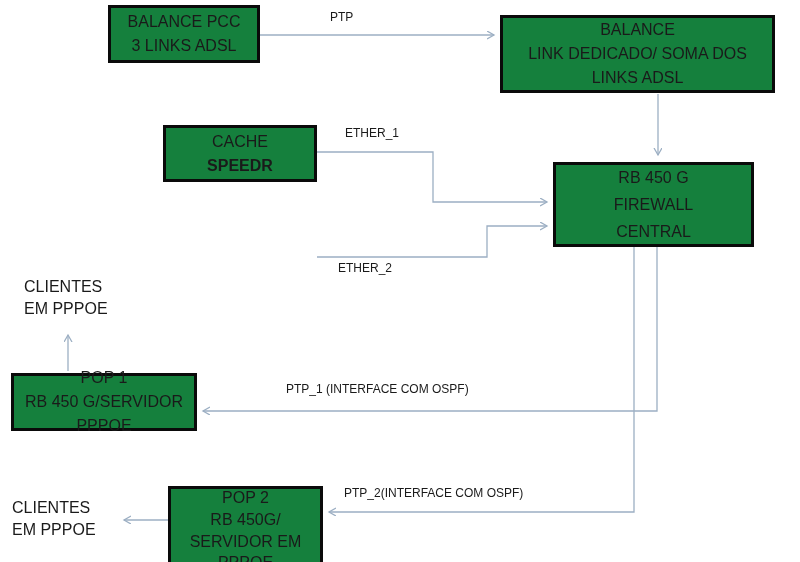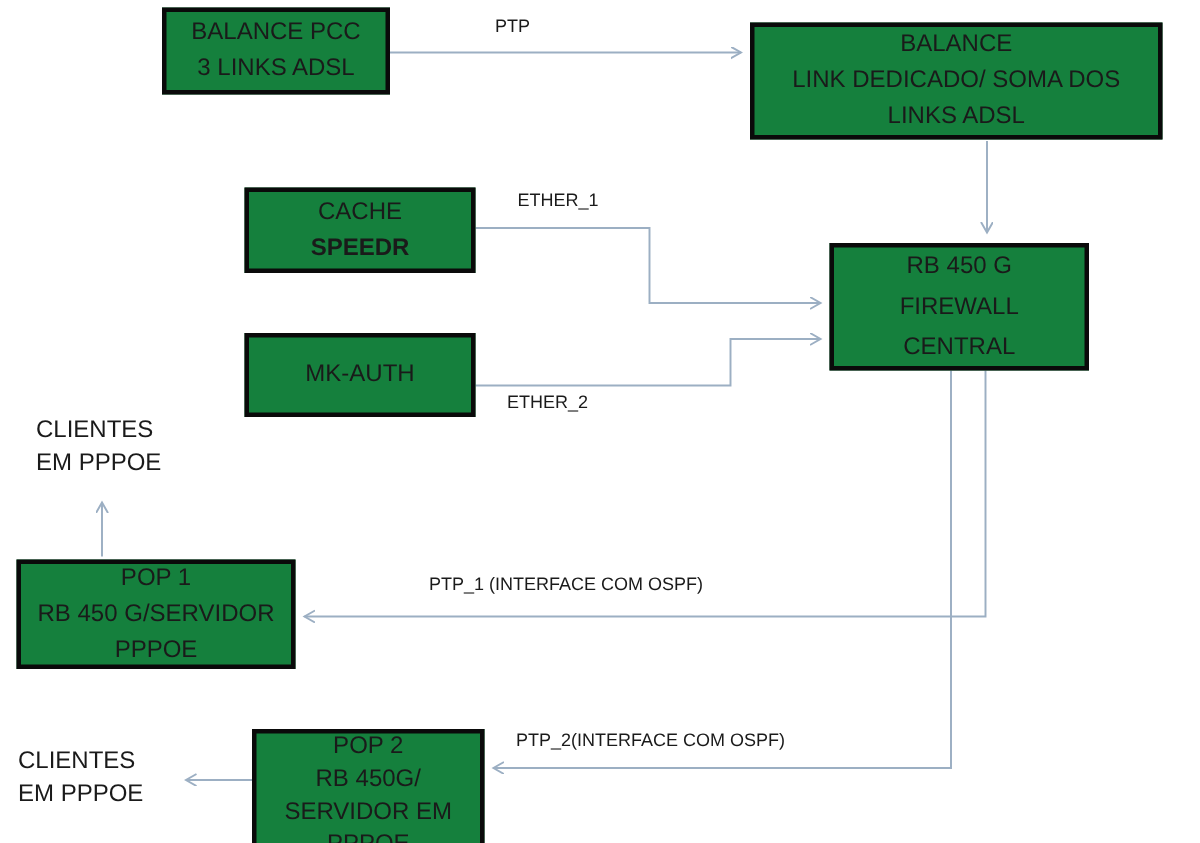--- a/index.html
+++ b/index.html
@@ -75,31 +75,28 @@
     <div class="ln">BALANCE</div>
     <div class="ln">LINK DEDICADO/ SOMA DOS</div>
     <div class="ln">LINKS ADSL</div>
   </div>
 
   <div class="box" style="left:163px; top:125px; width:154px; height:57px;">
     <div class="ln">CACHE</div>
     <div class="ln bold">SPEEDR</div>
   </div>
 
-  <div class="box" style="left:163px; top:222px; width:154px; height:56px;">
-    <div class="ln">MK-AUTH</div>
-  </div>
 
-  <div class="box" style="left:553px; top:162px; width:173px; height:85px; line-height:1.7;">
+  <div class="box" style="left:553px; top:162px; width:201px; height:85px; line-height:1.7;">
     <div class="ln">RB 450 G</div>
     <div class="ln">FIREWALL</div>
     <div class="ln">CENTRAL</div>
   </div>
 
-  <div class="box" style="left:11px; top:373px; width:186px; height:73px;">
+  <div class="box" style="left:11px; top:373px; width:186px; height:58px;">
     <div class="ln">POP 1</div>
     <div class="ln">RB 450 G/SERVIDOR</div>
     <div class="ln">PPPOE</div>
   </div>
 
   <div class="box" style="left:168px; top:466px; width:155px; height:89px; line-height:1.36;margin-top:20px;">
     <div class="ln">POP 2</div>
     <div class="ln">RB 450G/</div>
     <div class="ln">SERVIDOR EM</div>
     <div class="ln">PPPOE</div>

